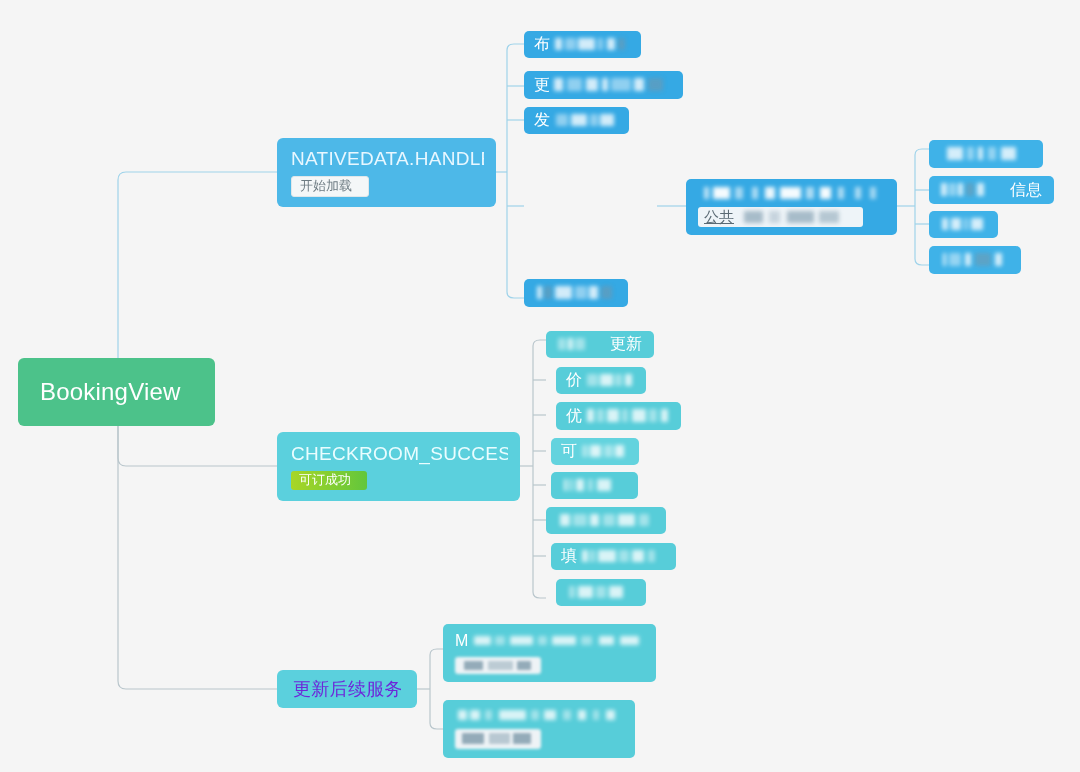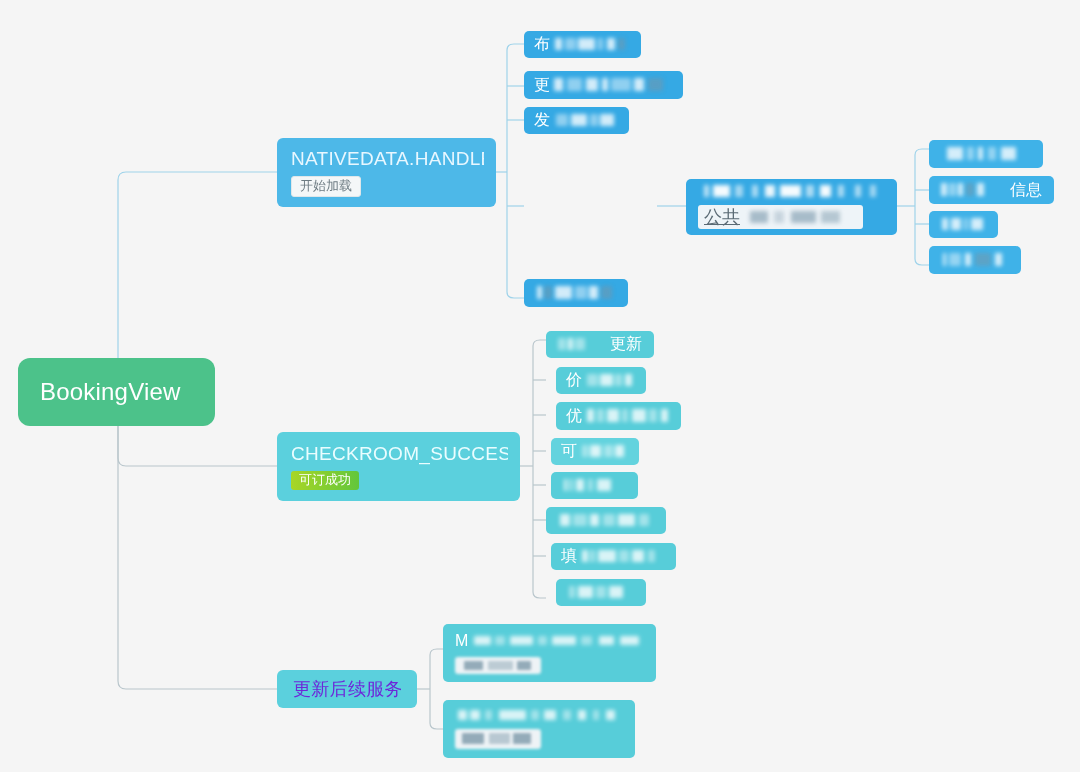--- a/index.html
+++ b/index.html
@@ -36,21 +36,21 @@
     flex-direction: column;
     justify-content: center;
   }
   .node .title {
     white-space: nowrap;
     overflow: hidden;
   }
   
   .node.root {
     background: #4cc28a;
-    border-radius: 12px;
+    border-radius: 6px;
     padding: 8px 22px;
     justify-content: center;
   }
   .node.root .title {
     color: #ffffff;
     font-size: 24px;
     letter-spacing: 0.2px;
   }
   
   .node.l1blue {
@@ -79,21 +79,21 @@
   }
   .node.l1teal.plain .title {
     color: #6d28d9;
     font-size: 18px;
   }
   
   .badge {
     display: inline-block;
     margin-top: 6px;
     align-self: flex-start;
-    padding: 2px 8px 3px 8px;
+    padding: 2px 16px 3px 8px;
     border-radius: 3px;
     font-size: 13px;
     line-height: 1.15;
     white-space: nowrap;
   }
   .badge.plain {
     background: #f4f7f8;
     color: #6d7b82;
     border: 1px solid #dfe7ea;
   }
@@ -195,21 +195,21 @@
     align-items: center;
     background: #eef4f8;
     border-radius: 3px;
     height: 24px;
     width: 165px;
     padding: 0 6px;
     box-sizing: border-box;
   }
   .node.bignode .strip .lead {
     color: #5a6a74;
-    font-size: 18px;
+    font-size: 15px;
     white-space: nowrap;
     text-decoration: underline;
   }
   .node.bignode .strip .redact {
     filter: blur(2px);
     flex: 1;
     height: 12px;
     position: relative;
     margin-left: 3px;
   }

